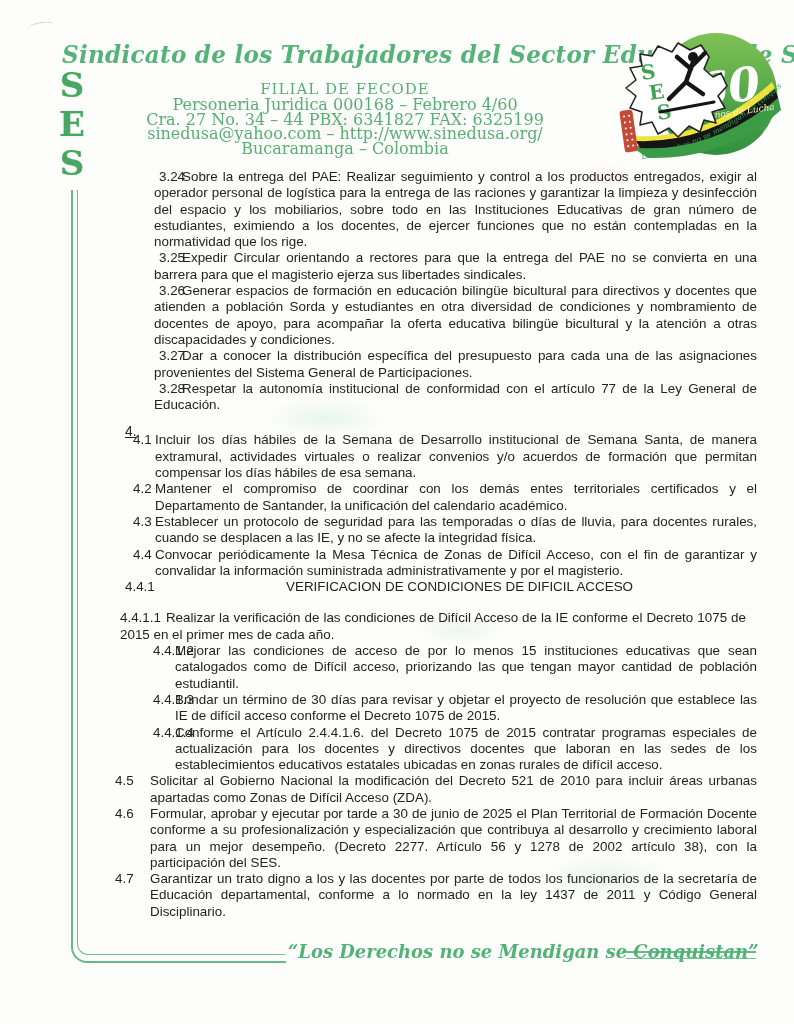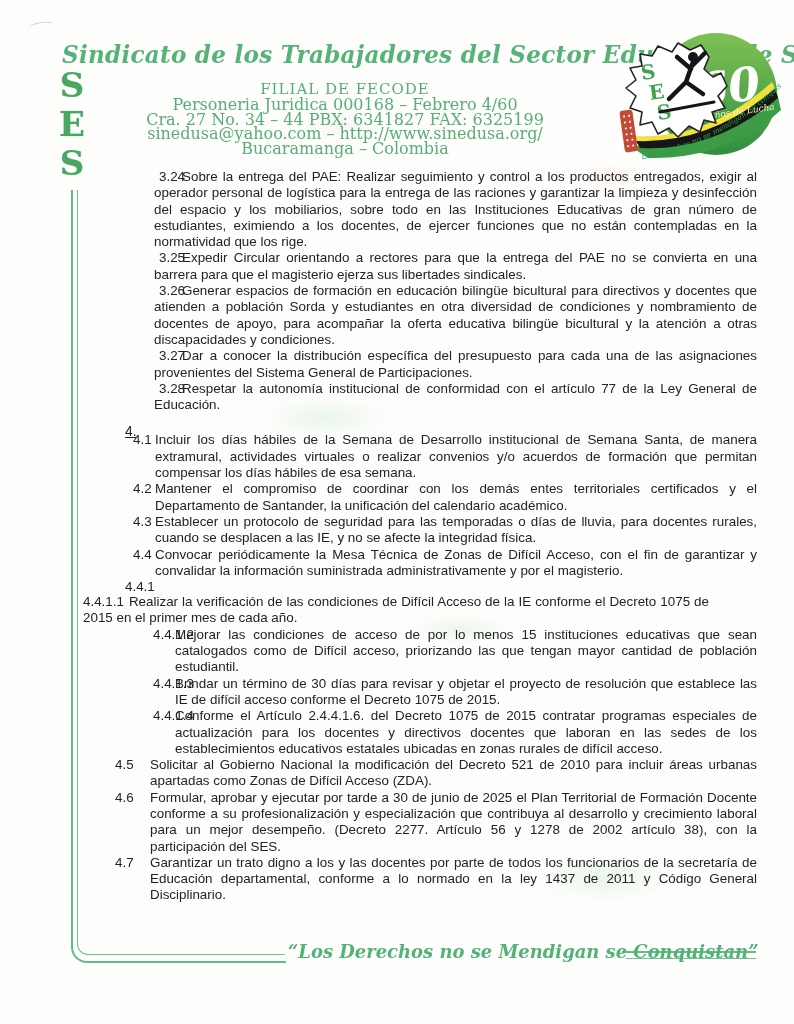--- a/index.html
+++ b/index.html
@@ -58,21 +58,21 @@
   .item .num{position:absolute; top:0; font-weight:400;}
   .k-l3{margin-left:154px; width:603px; text-indent:28px;}
   .k-l3 .num{left:-23px;}
   .k-heading{margin-left:150px; width:607px; margin-top:11px; margin-bottom:19px;
     font-weight:700; font-size:13.8px; text-align:left;}
   .k-heading .num{left:-25px; text-decoration:underline;}
   .k-l41{margin-left:155px; width:602px;}
   .k-l41 .num{left:-22px;}
   .k-sub{margin-left:162px; width:595px; text-align:center;}
   .k-sub .num{left:-37px;}
-  .k-flow{margin-left:83px; width:626px; margin-top:15px;}
+  .k-flow{margin-left:120px; width:626px; margin-top:15px;}
   .k-flow .num{position:static; font-weight:400; margin-right:5px;}
   .k-l441{margin-left:175px; width:582px;}
   .k-l441 .num{left:-44px; font-weight:400;margin-left:22px;}
   .k-l45{margin-left:150px; width:607px;}
   .k-l45 .num{left:-35px; font-weight:400;}
   
   .logo{position:absolute; left:608px; top:24px; width:184px; height:152px;}
 </style>
 </head>
 <body>
@@ -163,21 +163,21 @@
       <div class="item k-l3"><span class="num">3.24</span><span class="txt">Sobre la entrega del PAE: Realizar seguimiento y control a los productos entregados, exigir al operador personal de logística para la entrega de las raciones y garantizar la limpieza y desinfección del espacio y los mobiliarios, sobre todo en las Instituciones Educativas de gran número de estudiantes, eximiendo a los docentes, de ejercer funciones que no están contempladas en la normatividad que los rige.</span></div>
       <div class="item k-l3"><span class="num">3.25</span><span class="txt">Expedir Circular orientando a rectores para que la entrega del PAE no se convierta en una barrera para que el magisterio ejerza sus libertades sindicales.</span></div>
       <div class="item k-l3"><span class="num">3.26</span><span class="txt">Generar espacios de formación en educación bilingüe bicultural para directivos y docentes que atienden a población Sorda y estudiantes en otra diversidad de condiciones y nombramiento de docentes de apoyo, para acompañar la oferta educativa bilingüe bicultural y la atención a otras discapacidades y condiciones.</span></div>
       <div class="item k-l3"><span class="num">3.27</span><span class="txt">Dar a conocer la distribución específica del presupuesto para cada una de las asignaciones provenientes del Sistema General de Participaciones.</span></div>
       <div class="item k-l3"><span class="num">3.28</span><span class="txt">Respetar la autonomía institucional de conformidad con el artículo 77 de la Ley General de Educación.</span></div>
       <div class="item k-heading"><span class="num">4.</span></div>
       <div class="item k-l41"><span class="num">4.1</span><span class="txt">Incluir los días hábiles de la Semana de Desarrollo institucional de Semana Santa, de manera extramural, actividades virtuales o realizar convenios y/o acuerdos de formación que permitan compensar los días hábiles de esa semana.</span></div>
       <div class="item k-l41"><span class="num">4.2</span><span class="txt">Mantener el compromiso de coordinar con los demás entes territoriales certificados y el Departamento de Santander, la unificación del calendario académico.</span></div>
       <div class="item k-l41"><span class="num">4.3</span><span class="txt">Establecer un protocolo de seguridad para las temporadas o días de lluvia, para docentes rurales, cuando se desplacen a las IE, y no se afecte la integridad física.</span></div>
       <div class="item k-l41"><span class="num">4.4</span><span class="txt">Convocar periódicamente la Mesa Técnica de Zonas de Difícil Acceso, con el fin de garantizar y convalidar la información suministrada administrativamente y por el magisterio.</span></div>
-      <div class="item k-sub"><span class="num">4.4.1</span></div>
+      <div class="item k-sub"><span class="num">4.4.1</span><span class="txt">VERIFICACION DE CONDICIONES DE DIFICIL ACCESO</span></div>
       <div class="item k-flow"><span class="num">4.4.1.1</span><span class="txt">Realizar la verificación de las condiciones de Difícil Acceso de la IE conforme el Decreto 1075 de 2015 en el primer mes de cada año.</span></div>
       <div class="item k-l441"><span class="num">4.4.1.2</span><span class="txt">Mejorar las condiciones de acceso de por lo menos 15 instituciones educativas que sean catalogados como de Difícil acceso, priorizando las que tengan mayor cantidad de población estudiantil.</span></div>
       <div class="item k-l441"><span class="num">4.4.1.3</span><span class="txt">Brindar un término de 30 días para revisar y objetar el proyecto de resolución que establece las IE de difícil acceso conforme el Decreto 1075 de 2015.</span></div>
       <div class="item k-l441"><span class="num">4.4.1.4</span><span class="txt">Conforme el Artículo 2.4.4.1.6. del Decreto 1075 de 2015 contratar programas especiales de actualización para los docentes y directivos docentes que laboran en las sedes de los establecimientos educativos estatales ubicadas en zonas rurales de difícil acceso.</span></div>
       <div class="item k-l45"><span class="num">4.5</span><span class="txt">Solicitar al Gobierno Nacional la modificación del Decreto 521 de 2010 para incluir áreas urbanas apartadas como Zonas de Difícil Acceso (ZDA).</span></div>
       <div class="item k-l45"><span class="num">4.6</span><span class="txt">Formular, aprobar y ejecutar por tarde a 30 de junio de 2025 el Plan Territorial de Formación Docente conforme a su profesionalización y especialización que contribuya al desarrollo y crecimiento laboral para un mejor desempeño. (Decreto 2277. Artículo 56 y 1278 de 2002 artículo 38), con la participación del SES.</span></div>
       <div class="item k-l45"><span class="num">4.7</span><span class="txt">Garantizar un trato digno a los y las docentes por parte de todos los funcionarios de la secretaría de Educación departamental, conforme a lo normado en la ley 1437 de 2011 y Código General Disciplinario.</span></div>
     </div>
 
   <div class="frame-outer"></div>

